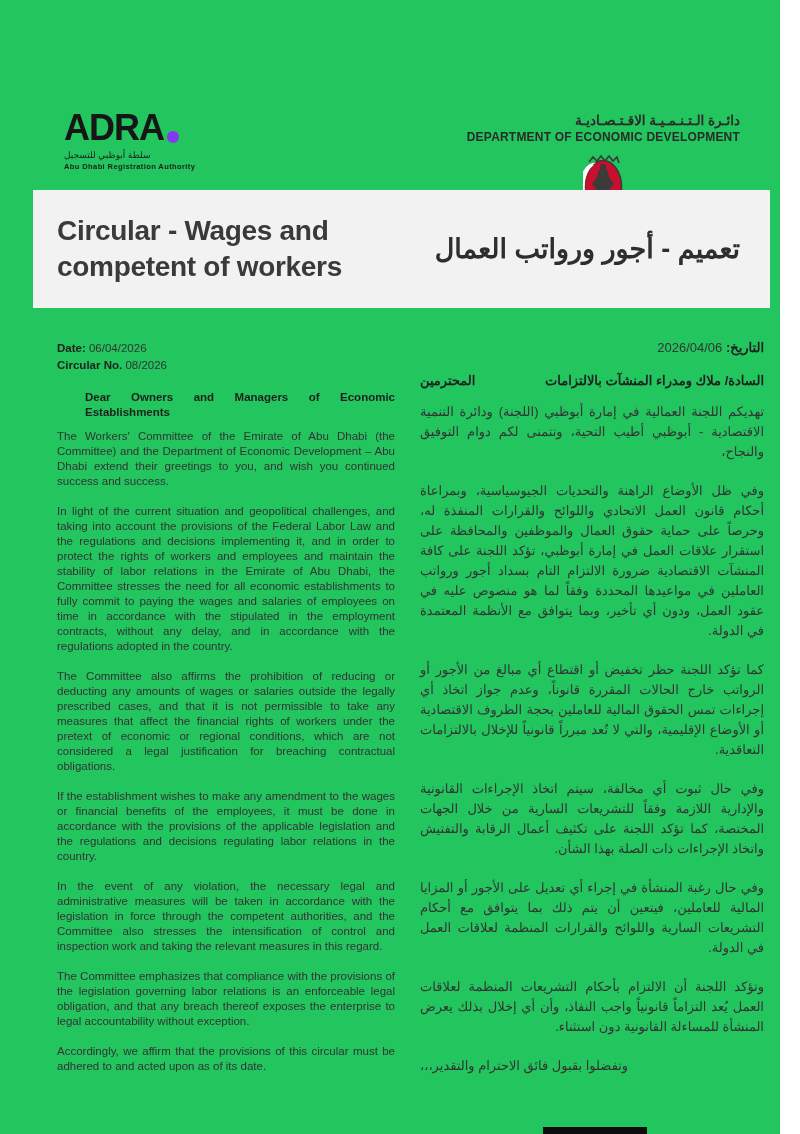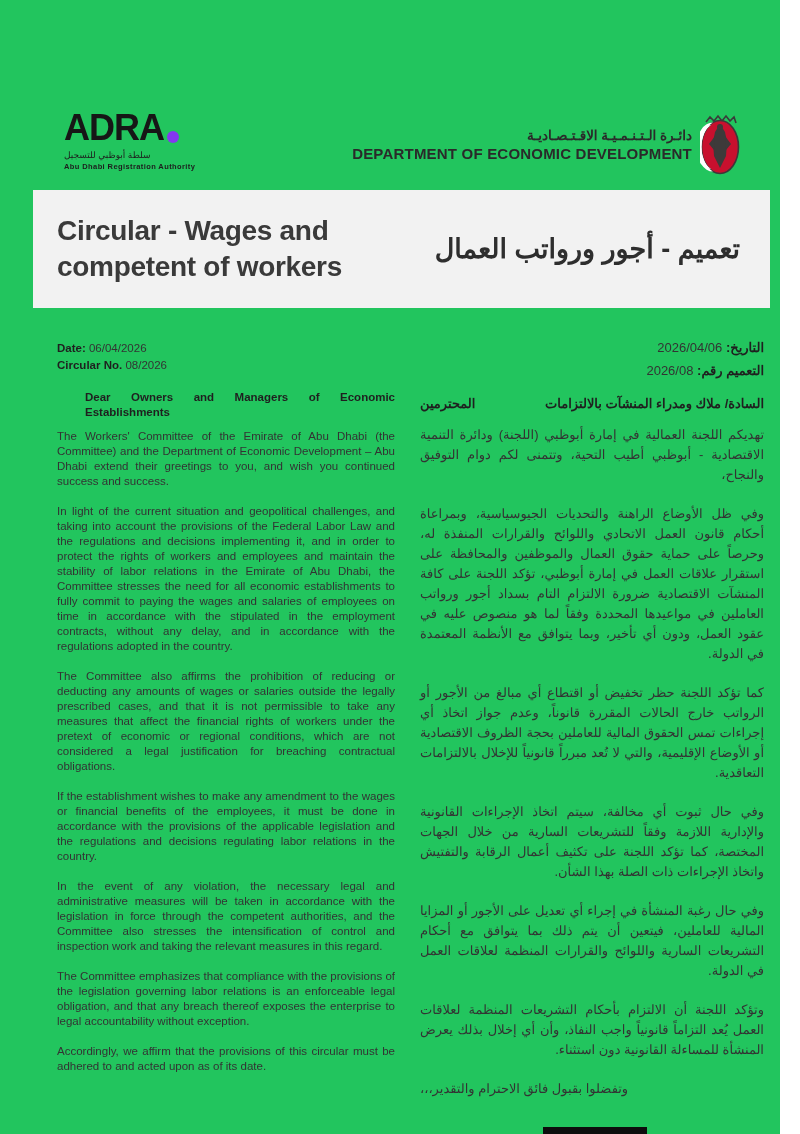--- a/index.html
+++ b/index.html
@@ -10,24 +10,24 @@
   }
 
   
   .adra-logo { position:absolute; left:64px; top:110px; }
   .adra-row { display:flex; align-items:flex-end; }
   .adra-word { font-size:36px; font-weight:800; letter-spacing:-1px; color:#161616; line-height:1; }
   .adra-dot { display:inline-block; width:12px; height:12px; border-radius:50%; margin:0 0 3px 3px; }
   .adra-ar { font-size:9px; color:#1d1d1d; letter-spacing:2px; margin-top:4px; direction:rtl; text-align:left; }
   .adra-en { font-size:7.5px; font-weight:bold; color:#1d1d1d; letter-spacing:.4px; margin-top:2px; }
 
-  .ded-logo { position:absolute; right:40px; top:112px; display:flex; align-items:center; gap:8px; }
+  .ded-logo { position:absolute; right:40px; top:112px; display:flex; align-items:center; gap:8px;flex-direction:column; }
   .ded-text { text-align:right; }
   .ded-ar { font-size:13.5px; font-weight:bold; color:#2a2a2a; direction:rtl; letter-spacing:1px; }
-  .ded-en { font-size:15px; font-weight:bold; color:#2a2a2a; margin-top:2px; letter-spacing:.2px; }
+  .ded-en { font-size:12px; font-weight:bold; color:#2a2a2a; margin-top:2px; letter-spacing:.2px; }
   .ded-emblem { width:40px; height:64px; }
 
   
   .banner {
     position:absolute; left:33px; top:190px; width:737px; height:118px;
     background:#f2f2f2; display:flex; align-items:center; justify-content:space-between;
   }
   .banner-title-en {
     width:340px; margin-left:24px; font-size:28px; font-weight:bold;
     color:#3a3a3a; line-height:1.3; letter-spacing:-.3px;
@@ -122,24 +122,20 @@
     <p>In the event of any violation, the necessary legal and administrative measures will be taken in accordance with the legislation in force through the competent authorities, and the Committee also stresses the intensification of control and inspection work and taking the relevant measures in this regard.</p>
     <p>The Committee emphasizes that compliance with the provisions of the legislation governing labor relations is an enforceable legal obligation, and that any breach thereof exposes the enterprise to legal accountability without exception.</p>
     <p>Accordingly, we affirm that the provisions of this circular must be adhered to and acted upon as of its date.</p>
   </div>
 
   <div class="col-ar">
     <div class="meta">
       <b>التاريخ:</b>
       <span>2026/04/06</span>
     </div>
-    <div class="meta">
-      <b>التعميم رقم:</b>
-      <span>2026/08</span>
-    </div>
     <div class="salutation-row">
       <span>السادة/ ملاك ومدراء المنشآت بالالتزامات</span>
       <span>المحترمين</span>
     </div>
     <p>تهديكم اللجنة العمالية في إمارة أبوظبي (اللجنة) ودائرة التنمية الاقتصادية - أبوظبي أطيب التحية، وتتمنى لكم دوام التوفيق والنجاح،</p>
     <p>وفي ظل الأوضاع الراهنة والتحديات الجيوسياسية، وبمراعاة أحكام قانون العمل الاتحادي واللوائح والقرارات المنفذة له، وحرصاً على حماية حقوق العمال والموظفين والمحافظة على استقرار علاقات العمل في إمارة أبوظبي، تؤكد اللجنة على كافة المنشآت الاقتصادية ضرورة الالتزام التام بسداد أجور ورواتب العاملين في مواعيدها المحددة وفقاً لما هو منصوص عليه في عقود العمل، ودون أي تأخير، وبما يتوافق مع الأنظمة المعتمدة في الدولة.</p>
     <p>كما تؤكد اللجنة حظر تخفيض أو اقتطاع أي مبالغ من الأجور أو الرواتب خارج الحالات المقررة قانوناً، وعدم جواز اتخاذ أي إجراءات تمس الحقوق المالية للعاملين بحجة الظروف الاقتصادية أو الأوضاع الإقليمية، والتي لا تُعد مبرراً قانونياً للإخلال بالالتزامات التعاقدية.</p>
     <p>وفي حال ثبوت أي مخالفة، سيتم اتخاذ الإجراءات القانونية والإدارية اللازمة وفقاً للتشريعات السارية من خلال الجهات المختصة، كما تؤكد اللجنة على تكثيف أعمال الرقابة والتفتيش واتخاذ الإجراءات ذات الصلة بهذا الشأن.</p>
     <p>وفي حال رغبة المنشأة في إجراء أي تعديل على الأجور أو المزايا المالية للعاملين، فيتعين أن يتم ذلك بما يتوافق مع أحكام التشريعات السارية واللوائح والقرارات المنظمة لعلاقات العمل في الدولة.</p>
     <p>وتؤكد اللجنة أن الالتزام بأحكام التشريعات المنظمة لعلاقات العمل يُعد التزاماً قانونياً واجب النفاذ، وأن أي إخلال بذلك يعرض المنشأة للمساءلة القانونية دون استثناء.</p>

